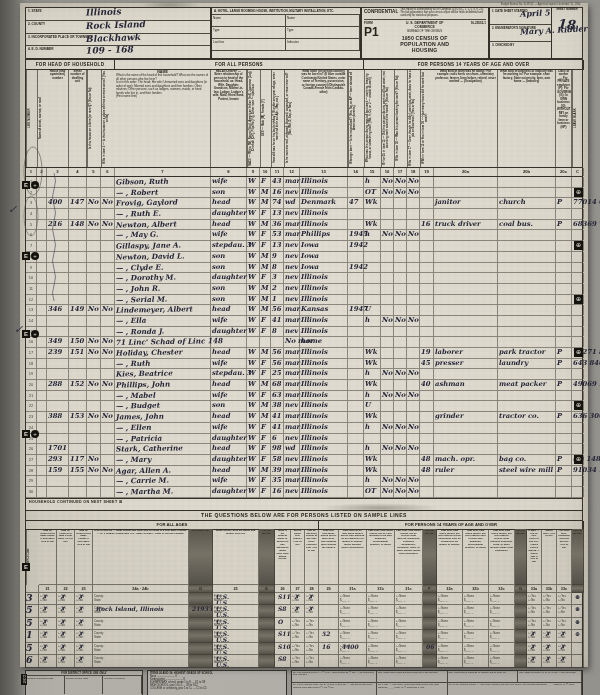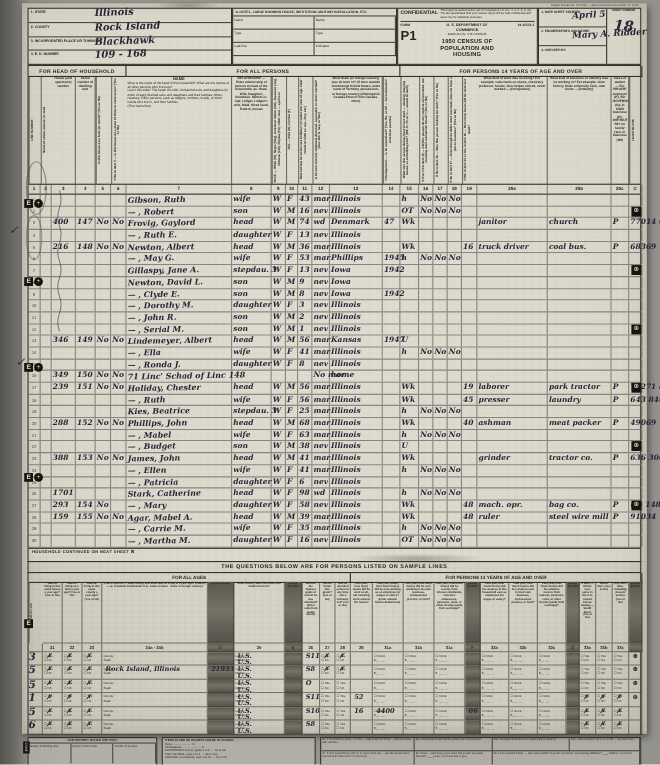--- a/index.html
+++ b/index.html
@@ -1459,21 +1459,21 @@
             <div class="tc c21"></div>
             <div class="tc c22"></div>
           </div>
           <div class="trow">
             <div class="tc c0">27</div>
             <div class="tc c1"></div>
             <div class="tc c2">
               <span class="hw">293</span>
             </div>
             <div class="tc c3">
-              <span class="hw">154</span>
+              <span class="hw">117</span>
             </div>
             <div class="tc c4">
               <span class="hw">No</span>
             </div>
             <div class="tc c5"></div>
             <div class="tc c6">
               <span class="hw">— , Mary</span>
             </div>
             <div class="tc c7">
               <span class="hw">daughter</span>
@@ -1526,21 +1526,21 @@
             <div class="tc c3">
               <span class="hw">155</span>
             </div>
             <div class="tc c4">
               <span class="hw">No</span>
             </div>
             <div class="tc c5">
               <span class="hw">No</span>
             </div>
             <div class="tc c6">
-              <span class="hw">Agar, Mabel A.</span>
+              <span class="hw">Agar, Allen A.</span>
             </div>
             <div class="tc c7">
               <span class="hw">head</span>
             </div>
             <div class="tc c8">
               <span class="hw">W</span>
             </div>
             <div class="tc c9">
               <span class="hw">M</span>
             </div>

